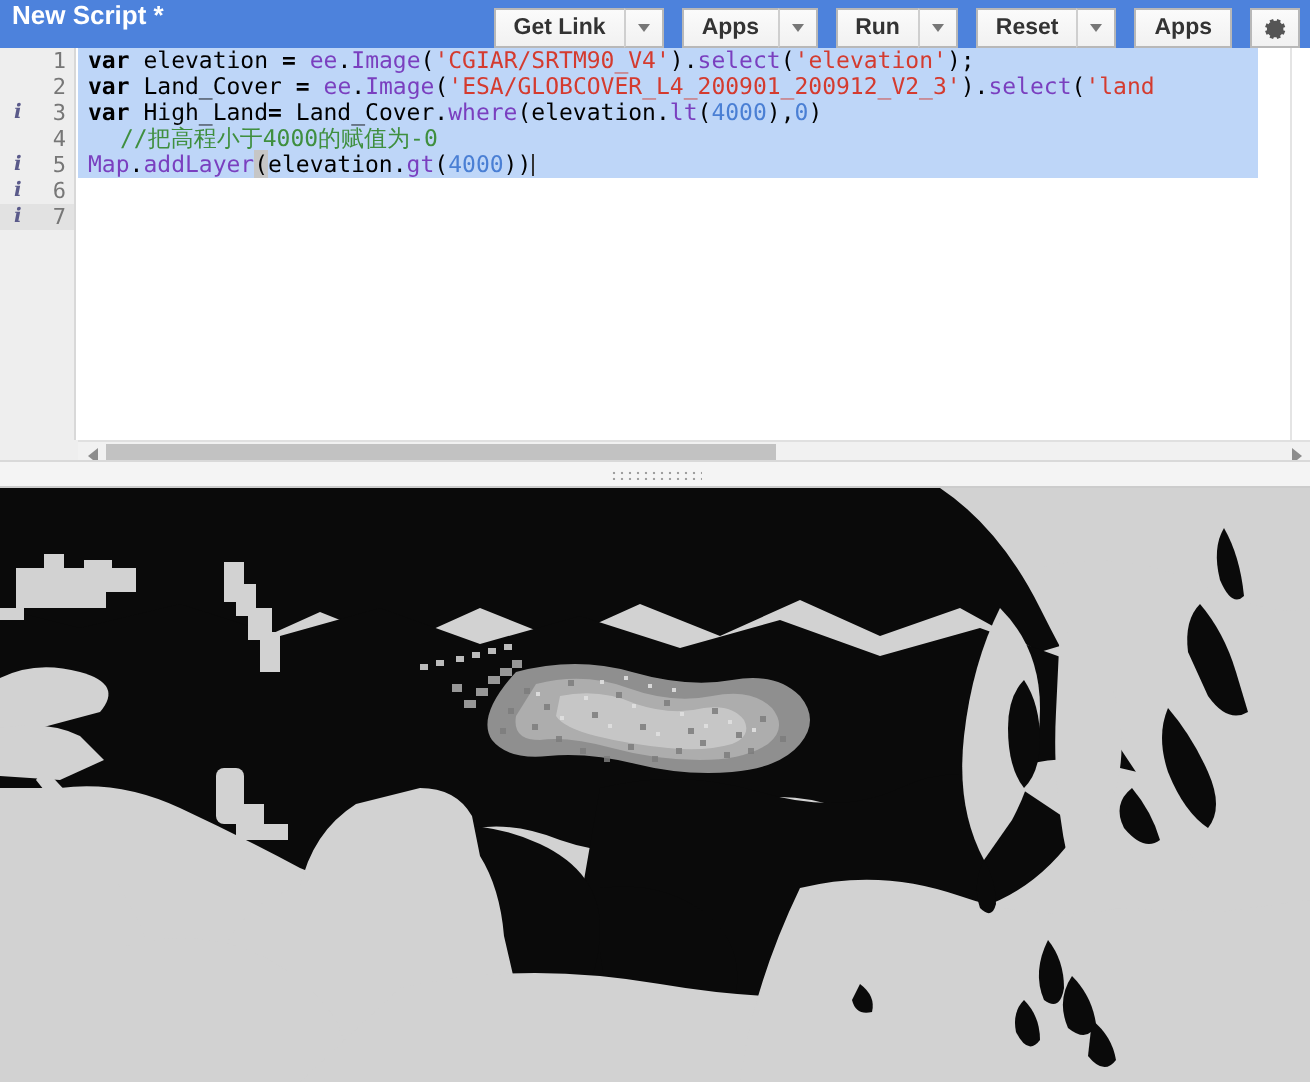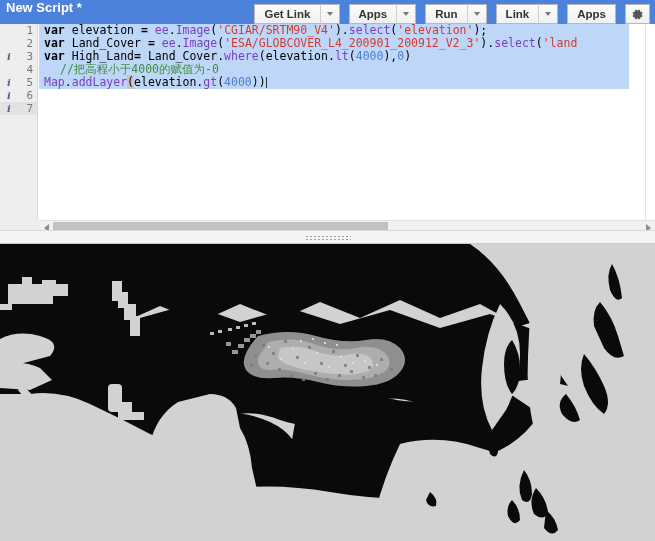--- a/index.html
+++ b/index.html
@@ -202,21 +202,21 @@
     </div>
 
     <div class="btn-group">
       <div class="gbtn left">Run</div>
       <div class="gbtn arrow">
         <span class="caret"></span>
       </div>
     </div>
 
     <div class="btn-group">
-      <div class="gbtn left">Link</div>
+      <div class="gbtn left">Reset</div>
       <div class="gbtn arrow">
         <span class="caret"></span>
       </div>
     </div>
 
     <div class="btn-group">
       <div class="gbtn solo">Apps</div>
     </div>
 
     <div class="btn-group" style="margin-right:0;">

